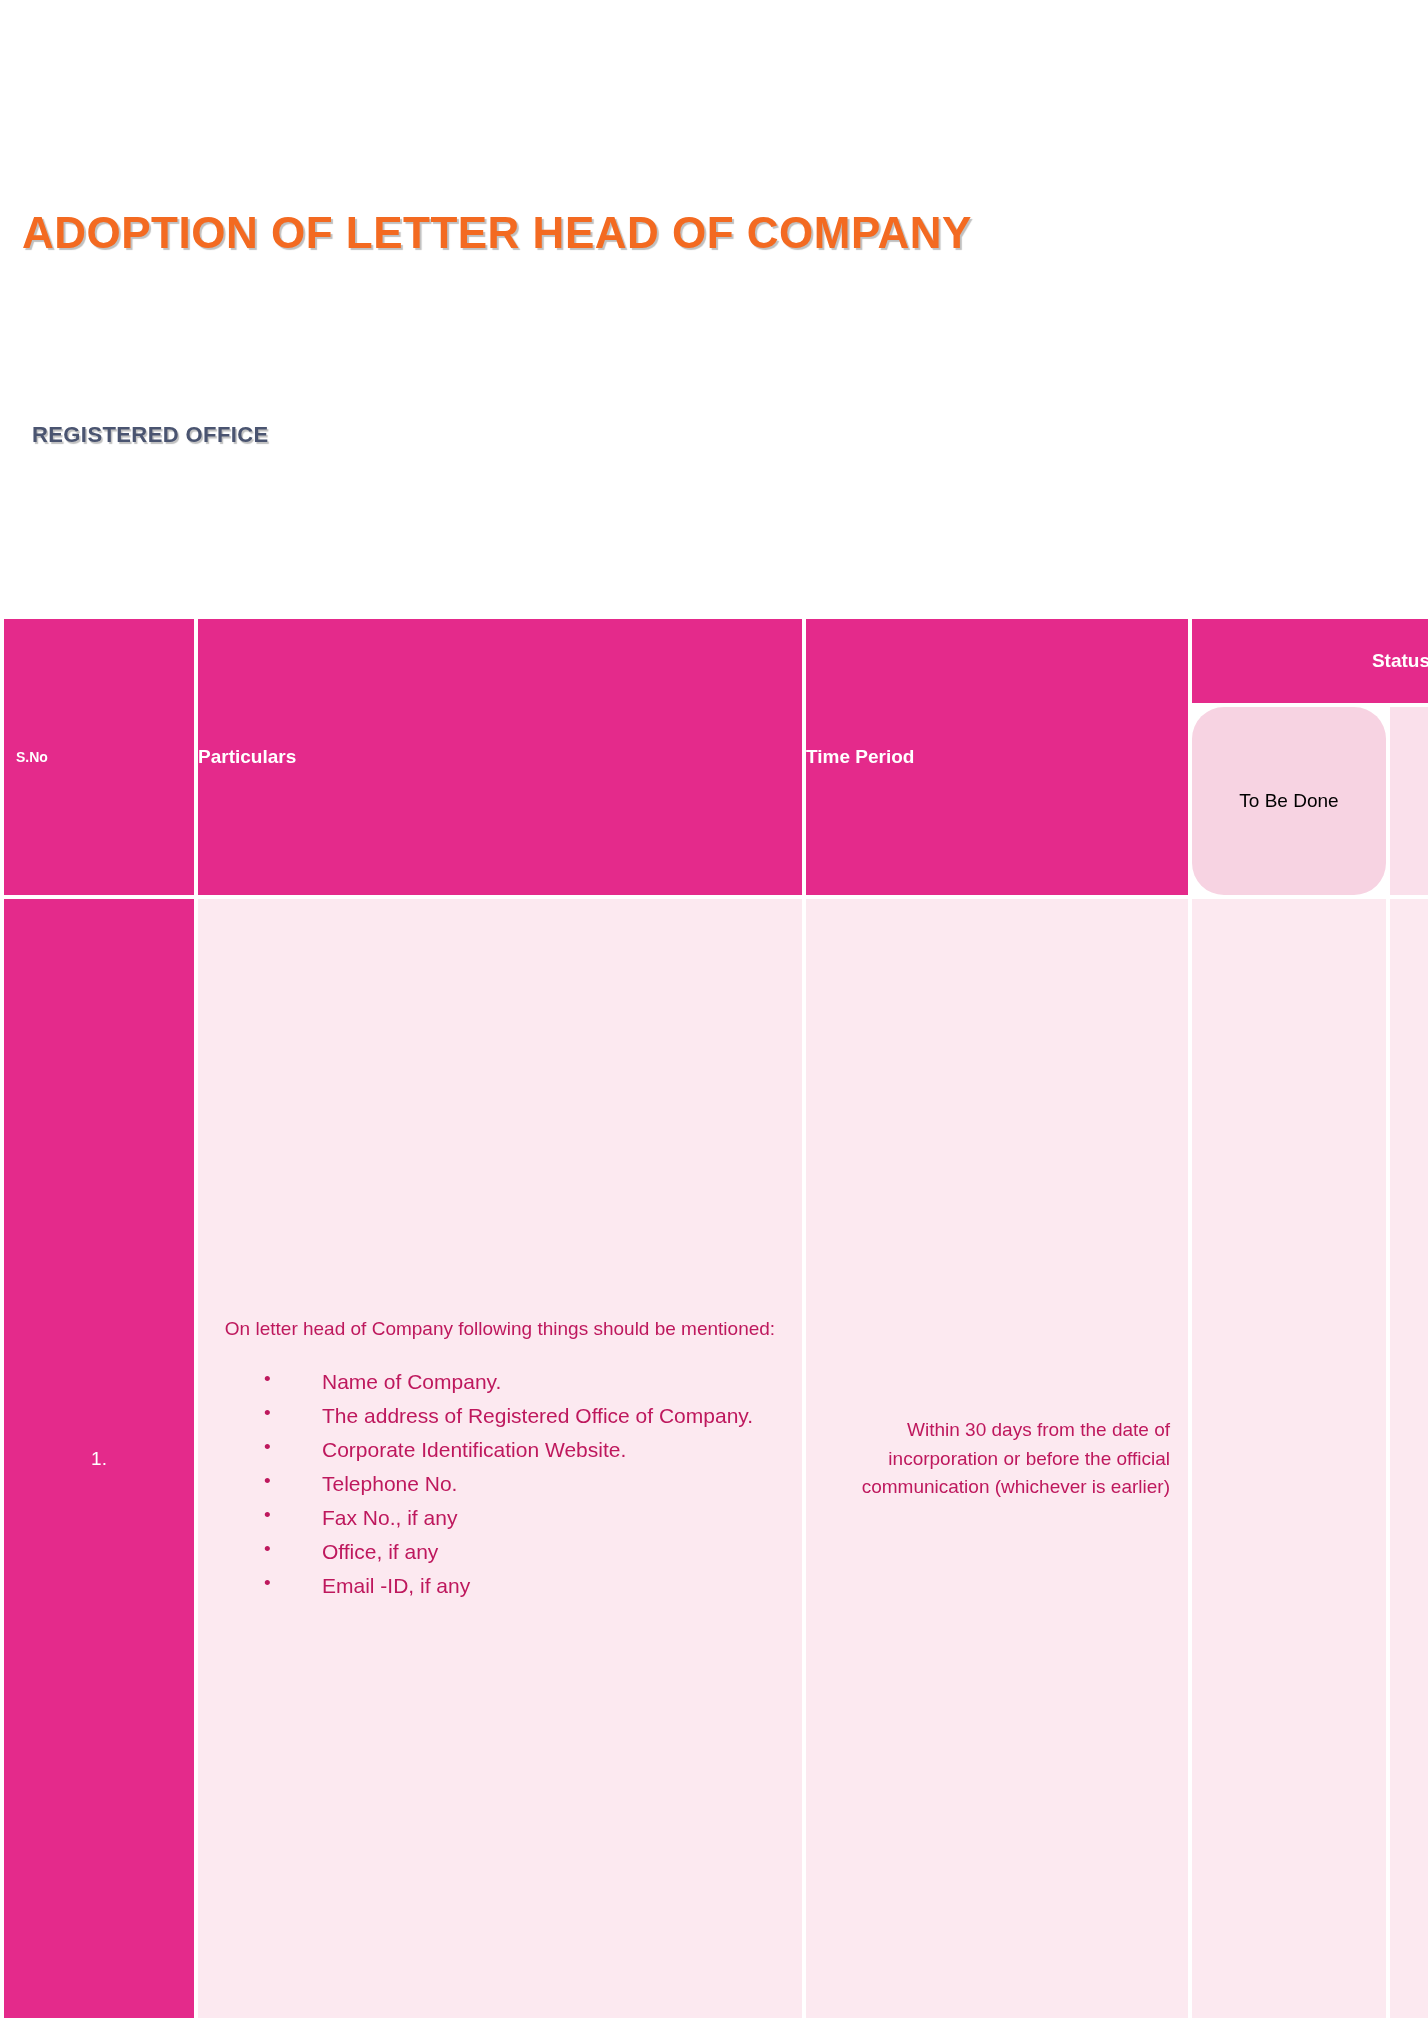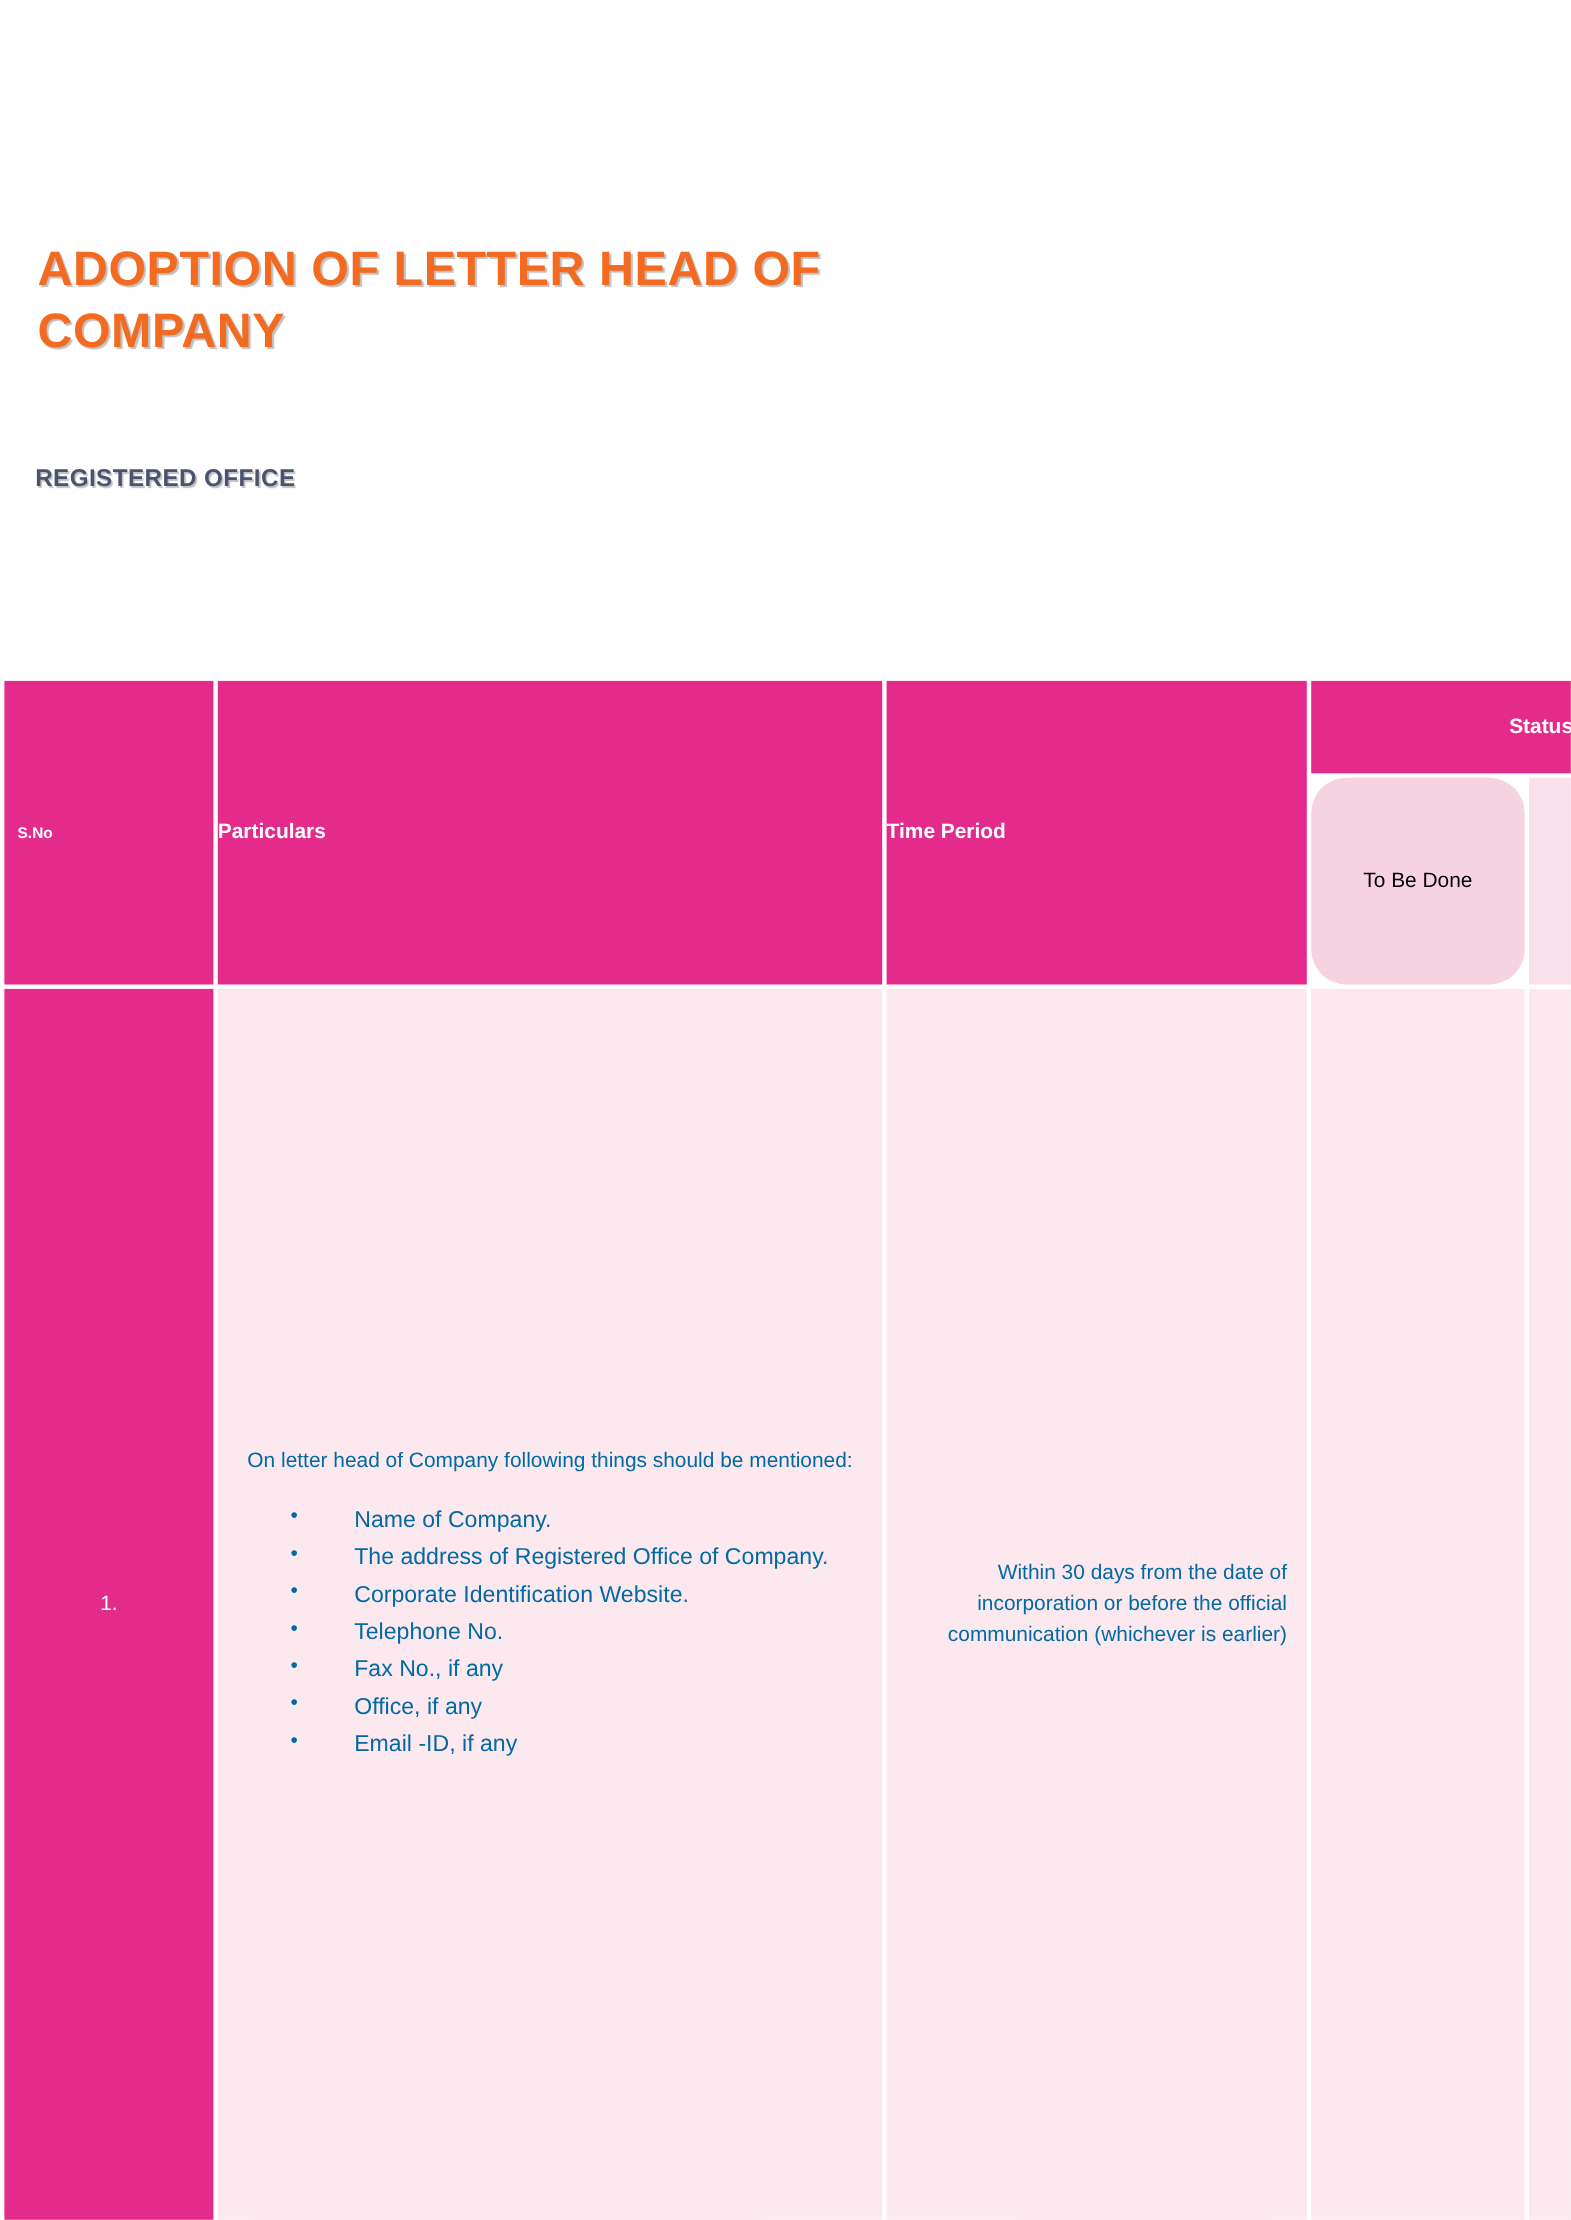--- a/index.html
+++ b/index.html
@@ -30,21 +30,21 @@
     top: 205px;
     width: 960px;
   }
   .doc-title {
     font-size: 44px;
     font-weight: bold;
     color: #F36A21;
     line-height: 1.28;
     letter-spacing: 0.5px;
     text-shadow: 2px 2px 1px rgba(0,0,0,0.25);
-    margin: 12px;
+    margin: 0;
   }
 
   .subtitle-block {
     position: absolute;
     left: 22px;
     top: 410px;
     width: 400px;
   }
   .doc-subtitle {
     font-size: 22px;
@@ -126,21 +126,21 @@
 
   .body-sno {
     background: #E42A8B;
     color: #ffffff;
     font-size: 19px;
     text-align: center;
     vertical-align: middle;
   }
   .body-cell {
     background: #FCE9F0;
-    color: #0369a1;
+    color: #be185d;
     font-size: 19px;
     vertical-align: middle;
   }
   .body-cell.time {
     text-align: right;
     line-height: 1.5;
     padding: 0 18px !important;
   }
   .body-cell.blank {
     background: #FCE9F0;

